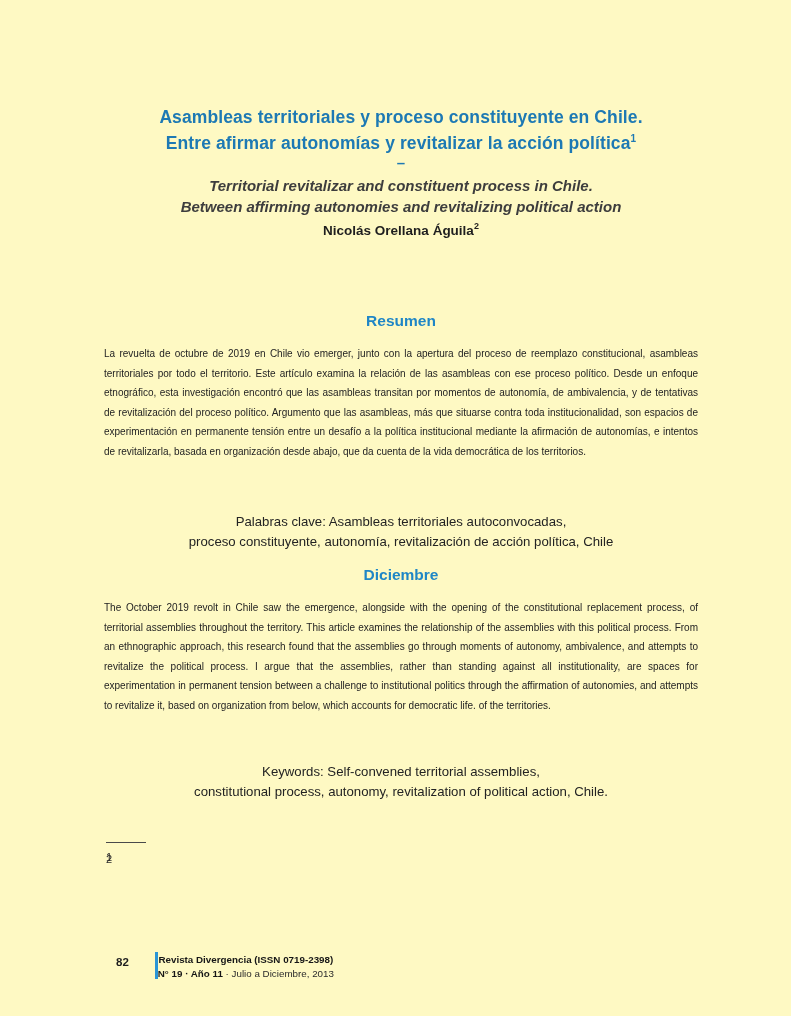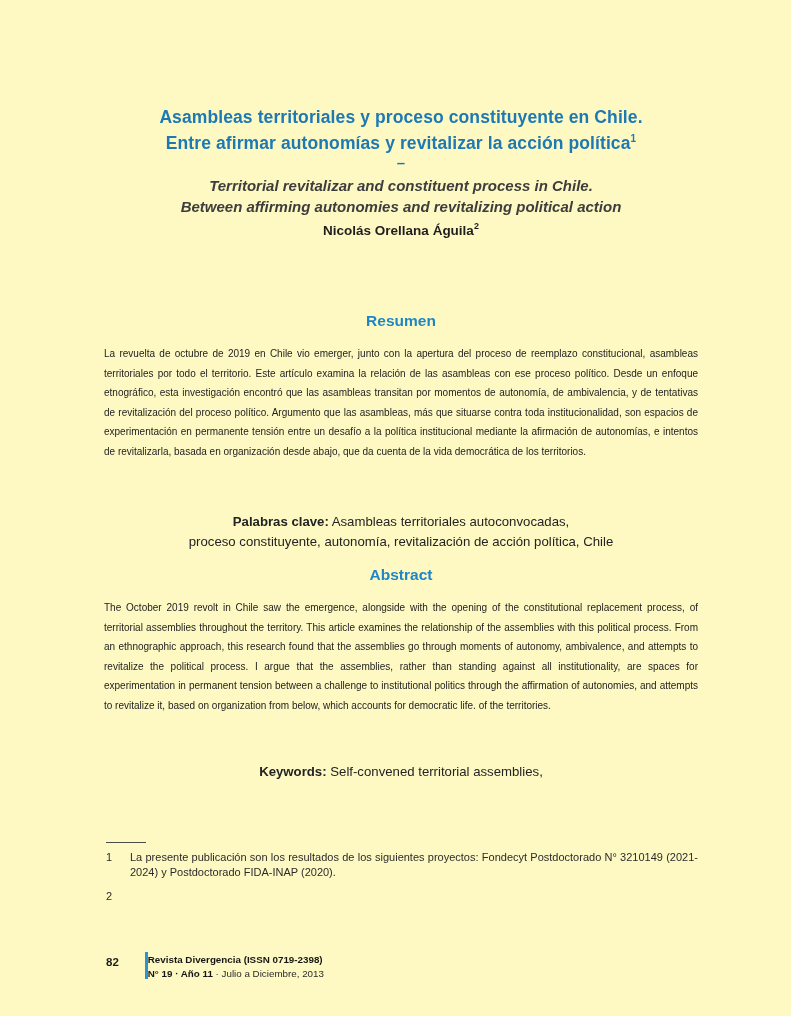--- a/index.html
+++ b/index.html
@@ -23,28 +23,28 @@
   .h-resumen{top:312px;}
   .h-abstract{top:566px;}
 
   .body-par{font-size:10px;line-height:19.5px;text-align:justify;color:#232323;}
   .p-resumen{top:344px;}
   .p-abstract{top:598px;}
 
   .kw-block{font-size:13.2px;line-height:19.5px;color:#232323;}
   .kw-es{top:512px;}
   .kw-en{top:762px;}
-  .kw-label{font-weight:700;}
+  .kw-label{font-weight:400;}
 
   .fn-block{top:842px;font-size:11px;line-height:15px;color:#2b2b2b;}
   .fn-rule{width:40px;border-top:1.4px solid #4a4a4a;margin:0 0 7px 2px;}
   .fn-item{position:relative;padding-left:26px;margin-bottom:9px;text-align:justify;}
   .fn-num{position:absolute;left:2px;top:0;}
 
-  .footer{position:absolute;left:106px;top:952px;display:flex;align-items:flex-start;}
+  .footer{position:absolute;left:116px;top:952px;display:flex;align-items:flex-start;text-align:center;}
   .footer-pagenum{font-weight:700;font-size:11.5px;color:#1e1e1e;padding-top:4px;}
   .footer-bar{width:3px;height:27px;background:var(--bar-blue,#2a95d5);margin-left:26px;}
   .footer-journal{font-size:9.8px;line-height:13.5px;color:#2b2b2b;padding-top:1px;}
   .fw-b{font-weight:700;color:#161616;}
 </style>
 </head>
 <body>
 
 <div class="page">
 
@@ -67,33 +67,33 @@
 
   <div class="col centered section-heading h-resumen">Resumen</div>
 
   <div class="col body-par p-resumen">La revuelta de octubre de 2019 en Chile vio emerger, junto con la apertura del proceso de reemplazo constitucional, asambleas territoriales por todo el territorio. Este artículo examina la relación de las asambleas con ese proceso político. Desde un enfoque etnográfico, esta investigación encontró que las asambleas transitan por momentos de autonomía, de ambivalencia, y de tentativas de revitalización del proceso político. Argumento que las asambleas, más que situarse contra toda institucionalidad, son espacios de experimentación en permanente tensión entre un desafío a la política institucional mediante la afirmación de autonomías, e intentos de revitalizarla, basada en organización desde abajo, que da cuenta de la vida democrática de los territorios.</div>
 
   <div class="col centered kw-block kw-es">
     <span class="kw-label">Palabras clave:</span><span> Asambleas territoriales autoconvocadas,</span><br>
     <span>proceso constituyente, autonomía, revitalización de acción política, Chile</span>
   </div>
 
-  <div class="col centered section-heading h-abstract">Abstract</div>
+  <div class="col centered section-heading h-abstract">Diciembre</div>
 
   <div class="col body-par p-abstract">The October 2019 revolt in Chile saw the emergence, alongside with the opening of the constitutional replacement process, of territorial assemblies throughout the territory. This article examines the relationship of the assemblies with this political process. From an ethnographic approach, this research found that the assemblies go through moments of autonomy, ambivalence, and attempts to revitalize the political process. I argue that the assemblies, rather than standing against all institutionality, are spaces for experimentation in permanent tension between a challenge to institutional politics through the affirmation of autonomies, and attempts to revitalize it, based on organization from below, which accounts for democratic life. of the territories.</div>
 
   <div class="col centered kw-block kw-en">
     <span class="kw-label">Keywords:</span><span> Self-convened territorial assemblies,</span><br>
+    <span>constitutional process, autonomy, revitalization of political action, Chile.</span>
   </div>
 
   <div class="col fn-block">
     <div class="fn-rule"></div>
     <div class="fn-item">
       <span class="fn-num">1</span>
-      <span>La presente publicación son los resultados de los siguientes proyectos: Fondecyt Postdoctorado N° 3210149 (2021-2024) y Postdoctorado FIDA-INAP (2020).</span>
     </div>
     <div class="fn-item">
       <span class="fn-num">2</span>
     </div>
   </div>
 
   <div class="footer">
     <span class="footer-pagenum">82</span>
     <span class="footer-bar"></span>
     <span class="footer-journal">

